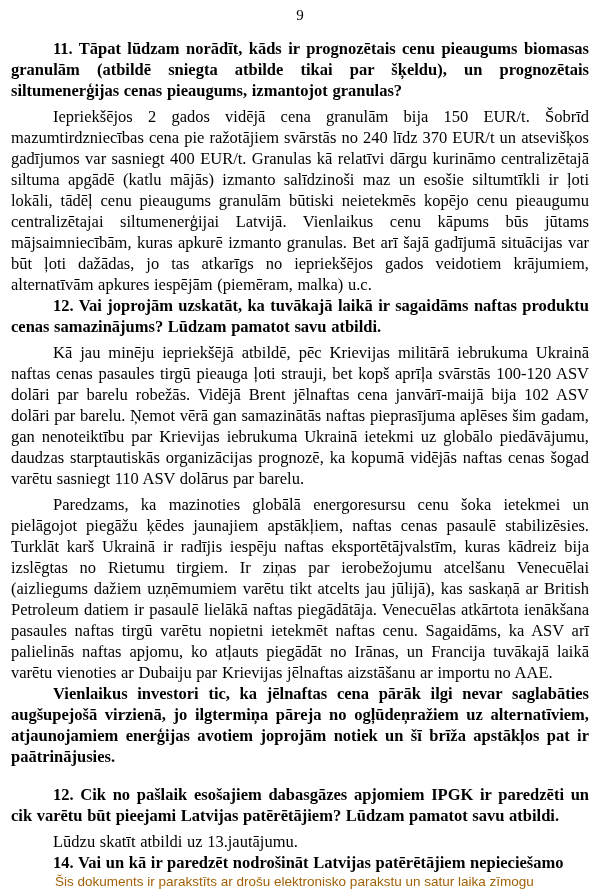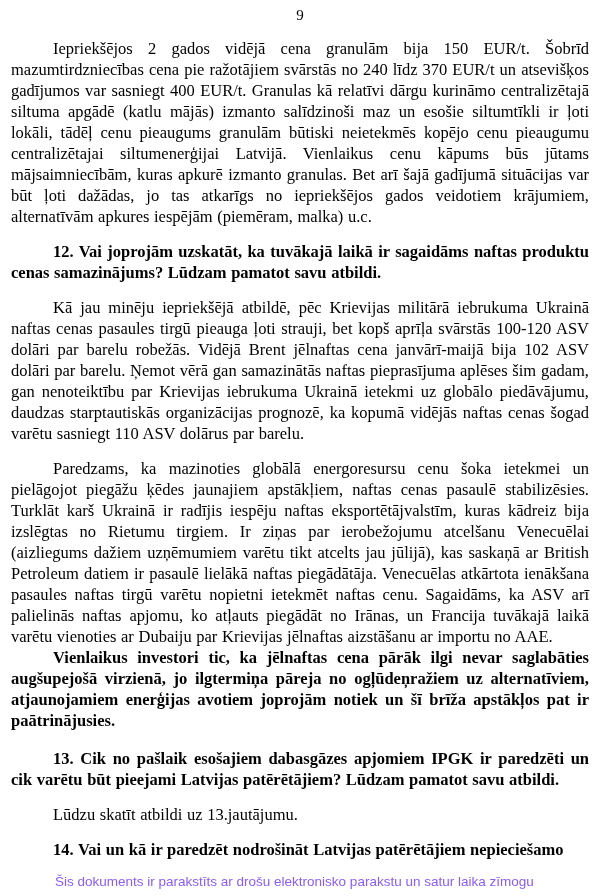--- a/index.html
+++ b/index.html
@@ -28,57 +28,57 @@
   .para {
     margin: 0;
     font-size: 16.5px;
     line-height: 21px;
     text-align: justify;
     text-indent: 42px;
     word-spacing: 0.5px;
   }
   .question {
     font-weight: bold;
-    margin-top: 14px;
   }
   .answer {
-    margin-top: 14px;
+    margin-top: 5px;
   }
   .mt-first { margin-top: 8px; }
   .mt-none  { margin-top: 0; font-weight: bold; }
   .mt-big   { margin-top: 17px; }
   .doc-footer {
     position: absolute;
     left: 55px;
     bottom: 7px;
     font-family: "Liberation Sans", sans-serif;
     font-size: 13.5px;
-    color: #8b5cf6;
+    color: #a16207;
     white-space: nowrap;
   }
 </style>
 </head>
 <body>
 
 <div class="sheet">
 
   <div class="page-number">9</div>
 
+  <p class="para question mt-first">11. Tāpat lūdzam norādīt, kāds ir prognozētais cenu pieaugums biomasas granulām (atbildē sniegta atbilde tikai par šķeldu), un prognozētais siltumenerģijas cenas pieaugums, izmantojot granulas?</p>
 
   <p class="para answer">Iepriekšējos 2 gados vidējā cena granulām bija 150 EUR/t. Šobrīd mazumtirdzniecības cena pie ražotājiem svārstās no 240 līdz 370 EUR/t un atsevišķos gadījumos var sasniegt 400 EUR/t. Granulas kā relatīvi dārgu kurināmo centralizētajā siltuma apgādē (katlu mājās) izmanto salīdzinoši maz un esošie siltumtīkli ir ļoti lokāli, tādēļ cenu pieaugums granulām būtiski neietekmēs kopējo cenu pieaugumu centralizētajai siltumenerģijai Latvijā. Vienlaikus cenu kāpums būs jūtams mājsaimniecībām, kuras apkurē izmanto granulas. Bet arī šajā gadījumā situācijas var būt ļoti dažādas, jo tas atkarīgs no iepriekšējos gados veidotiem krājumiem, alternatīvām apkures iespējām (piemēram, malka) u.c.</p>
 
   <p class="para question">12. Vai joprojām uzskatāt, ka tuvākajā laikā ir sagaidāms naftas produktu cenas samazinājums? Lūdzam pamatot savu atbildi.</p>
 
   <p class="para answer">Kā jau minēju iepriekšējā atbildē, pēc Krievijas militārā iebrukuma Ukrainā naftas cenas pasaules tirgū pieauga ļoti strauji, bet kopš aprīļa svārstās 100-120 ASV dolāri par barelu robežās. Vidējā Brent jēlnaftas cena janvārī-maijā bija 102 ASV dolāri par barelu. Ņemot vērā gan samazinātās naftas pieprasījuma aplēses šim gadam, gan nenoteiktību par Krievijas iebrukuma Ukrainā ietekmi uz globālo piedāvājumu, daudzas starptautiskās organizācijas prognozē, ka kopumā vidējās naftas cenas šogad varētu sasniegt 110 ASV dolārus par barelu.</p>
 
   <p class="para answer">Paredzams, ka mazinoties globālā energoresursu cenu šoka ietekmei un pielāgojot piegāžu ķēdes jaunajiem apstākļiem, naftas cenas pasaulē stabilizēsies. Turklāt karš Ukrainā ir radījis iespēju naftas eksportētājvalstīm, kuras kādreiz bija izslēgtas no Rietumu tirgiem. Ir ziņas par ierobežojumu atcelšanu Venecuēlai (aizliegums dažiem uzņēmumiem varētu tikt atcelts jau jūlijā), kas saskaņā ar British Petroleum datiem ir pasaulē lielākā naftas piegādātāja. Venecuēlas atkārtota ienākšana pasaules naftas tirgū varētu nopietni ietekmēt naftas cenu. Sagaidāms, ka ASV arī palielinās naftas apjomu, ko atļauts piegādāt no Irānas, un Francija tuvākajā laikā varētu vienoties ar Dubaiju par Krievijas jēlnaftas aizstāšanu ar importu no AAE.</p>
 
   <p class="para answer mt-none">Vienlaikus investori tic, ka jēlnaftas cena pārāk ilgi nevar saglabāties augšupejošā virzienā, jo ilgtermiņa pāreja no ogļūdeņražiem uz alternatīviem, atjaunojamiem enerģijas avotiem joprojām notiek un šī brīža apstākļos pat ir paātrinājusies.</p>
 
-  <p class="para question mt-big">13. Cik no pašlaik esošajiem dabasgāzes apjomiem IPGK ir paredzēti un cik varētu būt pieejami Latvijas patērētājiem? Lūdzam pamatot savu atbildi.</p>
+  <p class="para question mt-big">12. Cik no pašlaik esošajiem dabasgāzes apjomiem IPGK ir paredzēti un cik varētu būt pieejami Latvijas patērētājiem? Lūdzam pamatot savu atbildi.</p>
 
   <p class="para answer">Lūdzu skatīt atbildi uz 13.jautājumu.</p>
 
   <p class="para question">14. Vai un kā ir paredzēt nodrošināt Latvijas patērētājiem nepieciešamo</p>
 
   <div class="doc-footer">Šis dokuments ir parakstīts ar drošu elektronisko parakstu un satur laika zīmogu</div>
 
 </div>
 
 </body></html>

